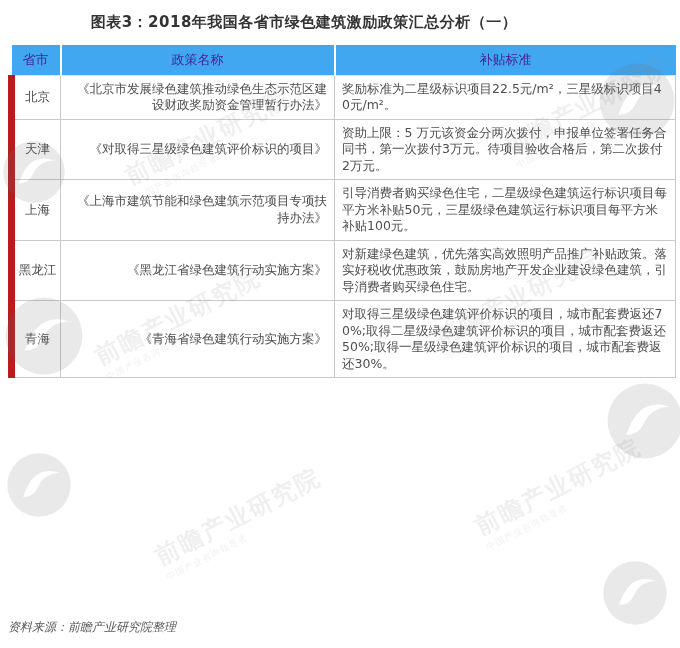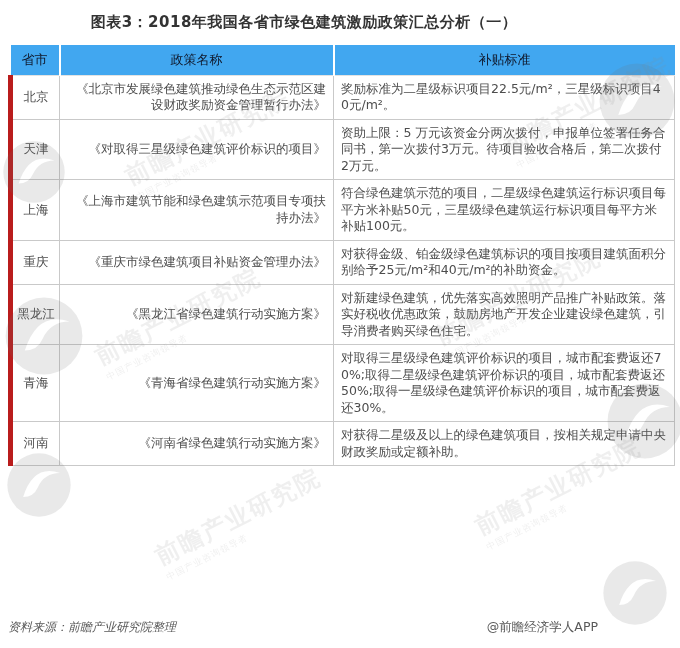--- a/index.html
+++ b/index.html
@@ -26,41 +26,41 @@
     width: 664px;
     margin: 13px 0 0 8px;
     background: #ffffff;
   }
   col.c-region { width: 49px; }
   col.c-policy { width: 274px; }
   col.c-subsidy { width: 341px; }
 
   thead th {
     background: #41a7f0;
-    color: #0f172a;
+    color: #4c1d95;
     font-size: 13px;
     font-weight: normal;
     height: 30px;
     text-align: center;
     vertical-align: middle;
     border-right: 2px solid #ffffff;
     border-bottom: 1px solid #e3e3e3;
   }
   thead th:last-child { border-right: none; margin-top: 28px; }
 
   tbody td {
     border: 1px solid #c9c9c9;
     color: #4d4d4d;
     font-size: 12.5px;
     line-height: 16.5px;
     vertical-align: middle;
     padding: 5px 7px;
     word-break: break-all;
   }
-  tbody tr td:first-child { border-left: 5px solid #b91c1c; }
+  tbody tr td:first-child { border-left: 7px solid #b91c1c; }
   td.region { text-align: center; padding: 5px 2px; }
   td.policy { text-align: right; }
   td.subsidy { text-align: left; margin-left: 10px; }
 
   .footer {
     position: absolute;
     left: 8px; right: 10px;
     bottom: 12px;
     display: flex;
     justify-content: space-between;
@@ -137,48 +137,37 @@
         <td class="subsidy">奖励标准为二星级标识项目22.5元/m²，三星级标识项目40元/m²。</td>
       </tr>
       <tr>
         <td class="region">天津</td>
         <td class="policy">《对取得三星级绿色建筑评价标识的项目》</td>
         <td class="subsidy">资助上限：5 万元该资金分两次拨付，申报单位签署任务合同书，第一次拨付3万元。待项目验收合格后，第二次拨付2万元。</td>
       </tr>
       <tr>
         <td class="region">上海</td>
         <td class="policy">《上海市建筑节能和绿色建筑示范项目专项扶持办法》</td>
-        <td class="subsidy">符合绿色建筑示范的项目，二星级绿色建筑运行标识项目每平方米补贴50元，三星级绿色建筑运行标识项目每平方米补贴100元。</td>
-      </tr>
-      <tr>
-        <td class="region">重庆</td>
-        <td class="policy">《重庆市绿色建筑项目补贴资金管理办法》</td>
-        <td class="subsidy">对获得金级、铂金级绿色建筑标识的项目按项目建筑面积分别给予25元/m²和40元/m²的补助资金。</td>
+        <td class="subsidy">引导消费者购买绿色住宅，二星级绿色建筑运行标识项目每平方米补贴50元，三星级绿色建筑运行标识项目每平方米补贴100元。</td>
       </tr>
       <tr>
         <td class="region">黑龙江</td>
         <td class="policy">《黑龙江省绿色建筑行动实施方案》</td>
         <td class="subsidy">对新建绿色建筑，优先落实高效照明产品推广补贴政策。落实好税收优惠政策，鼓励房地产开发企业建设绿色建筑，引导消费者购买绿色住宅。</td>
       </tr>
       <tr>
         <td class="region">青海</td>
         <td class="policy">《青海省绿色建筑行动实施方案》</td>
         <td class="subsidy">对取得三星级绿色建筑评价标识的项目，城市配套费返还70%;取得二星级绿色建筑评价标识的项目，城市配套费返还50%;取得一星级绿色建筑评价标识的项目，城市配套费返还30%。</td>
       </tr>
-      <tr>
-        <td class="region">河南</td>
-        <td class="policy">《河南省绿色建筑行动实施方案》</td>
-        <td class="subsidy">对获得二星级及以上的绿色建筑项目，按相关规定申请中央财政奖励或定额补助。</td>
-      </tr>
     </tbody>
   </table>
 
   <div class="footer">
     <span class="source">资料来源：前瞻产业研究院整理</span>
-    <span class="credit">@前瞻经济学人APP</span>
   </div>
 
   <div class="wm-layer">
     <div class="wm-text t1">
       <div class="wm-main">前瞻产业研究院</div>
       <div class="wm-sub">中国产业咨询领导者</div>
     </div>
     <div class="wm-text t2">
       <div class="wm-main">前瞻产业研究院</div>
       <div class="wm-sub">中国产业咨询领导者</div>

